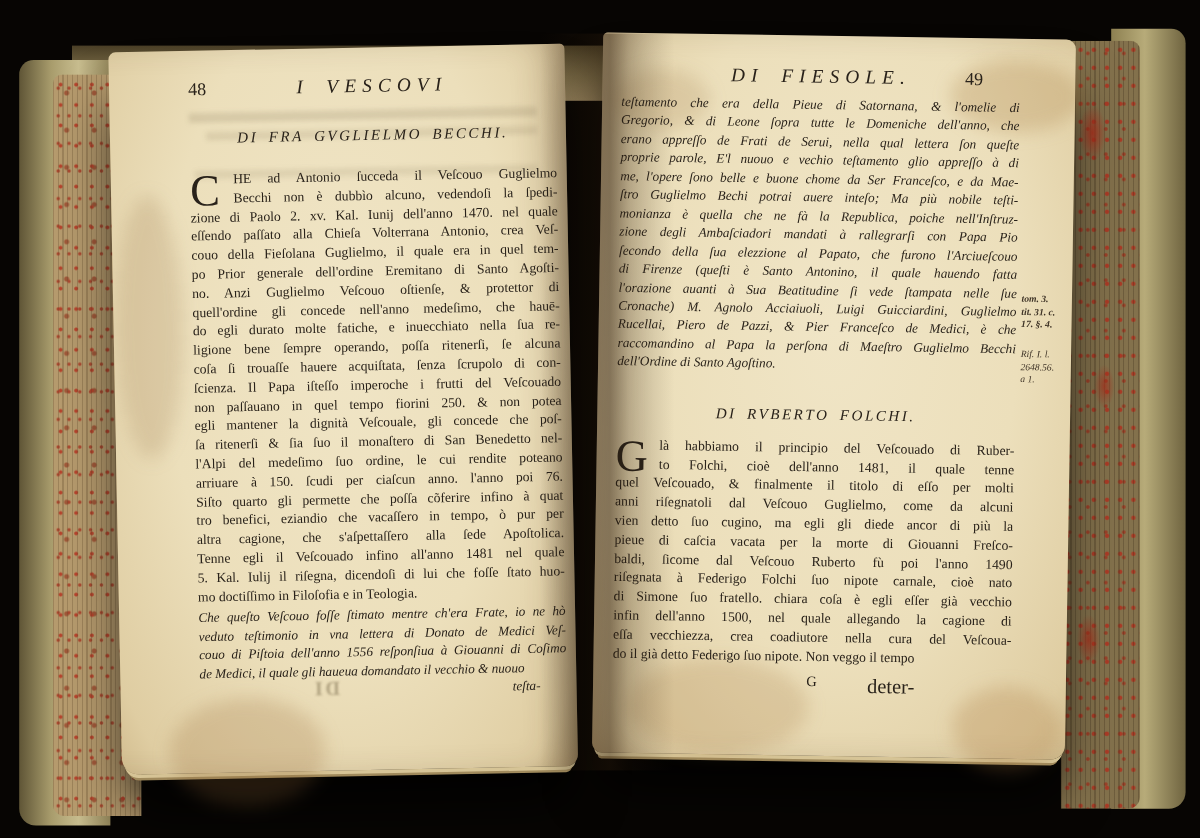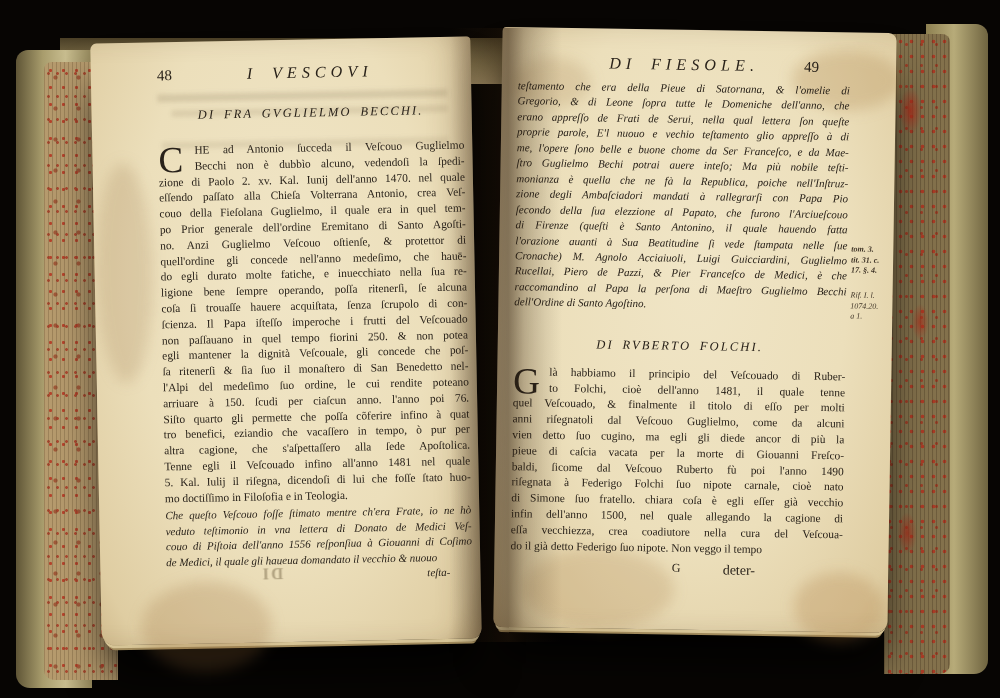--- a/index.html
+++ b/index.html
@@ -65,21 +65,21 @@
   .italic .line{font-style:italic;font-size:11px;line-height:15.45px;}
   [data-bind-list] > .line:last-child{text-align-last:left;}
   .has-dropcap > .lines > .line:nth-child(-n+2){padding-left:36px;}
   .dropcap{position:absolute;left:0;top:2px;font-size:37px;line-height:30px;width:34px;}
   .p1-left{margin-top:20px;}
   .p2-left{margin-top:2px;}
   .catch-row{text-align:right;font-style:italic;font-size:11px;padding-right:22px;margin-top:1px;}
   .p1-right{margin-top:7px;}
   .p2-right{margin-top:0;}
   .sig-row{position:relative;text-align:center;font-size:12px;margin-top:5px;height:16px;}
-  .sig-catch{position:absolute;left:64%;top:1px;font-size:14px;}
+  .sig-catch{position:absolute;left:64%;top:1px;font-size:17px;}
   .margin-note{position:absolute;width:46px;font-style:italic;font-size:8px;line-height:10.5px;
     color:#3f3427;}
   .margin-note .line{font-size:8px;line-height:10.5px;text-align:left;text-align-last:left;font-style:italic;}
   .mn1{left:352px;top:212px;font-weight:bold;}
   .mn2{left:352px;top:258px;}
 </style>
 </head>
 <body>
 
 <div class="scene">
@@ -208,19 +208,19 @@
       </div>
     </div>
 
     <div class="margin-note mn1" data-bind-list="right_page.margin_note_1_lines">
         <div class="line">tom. 3.</div>
         <div class="line">tit. 31. c.</div>
         <div class="line">17. §. 4.</div>
       </div>
     <div class="margin-note mn2" data-bind-list="right_page.margin_note_2_lines">
         <div class="line">Rif. I. l.</div>
-        <div class="line">1074.20.</div>
+        <div class="line">2648.56.</div>
         <div class="line">a 1.</div>
       </div>
   </div>
 
   <div class="gutter"></div>
 </div>
 
 </body></html>

